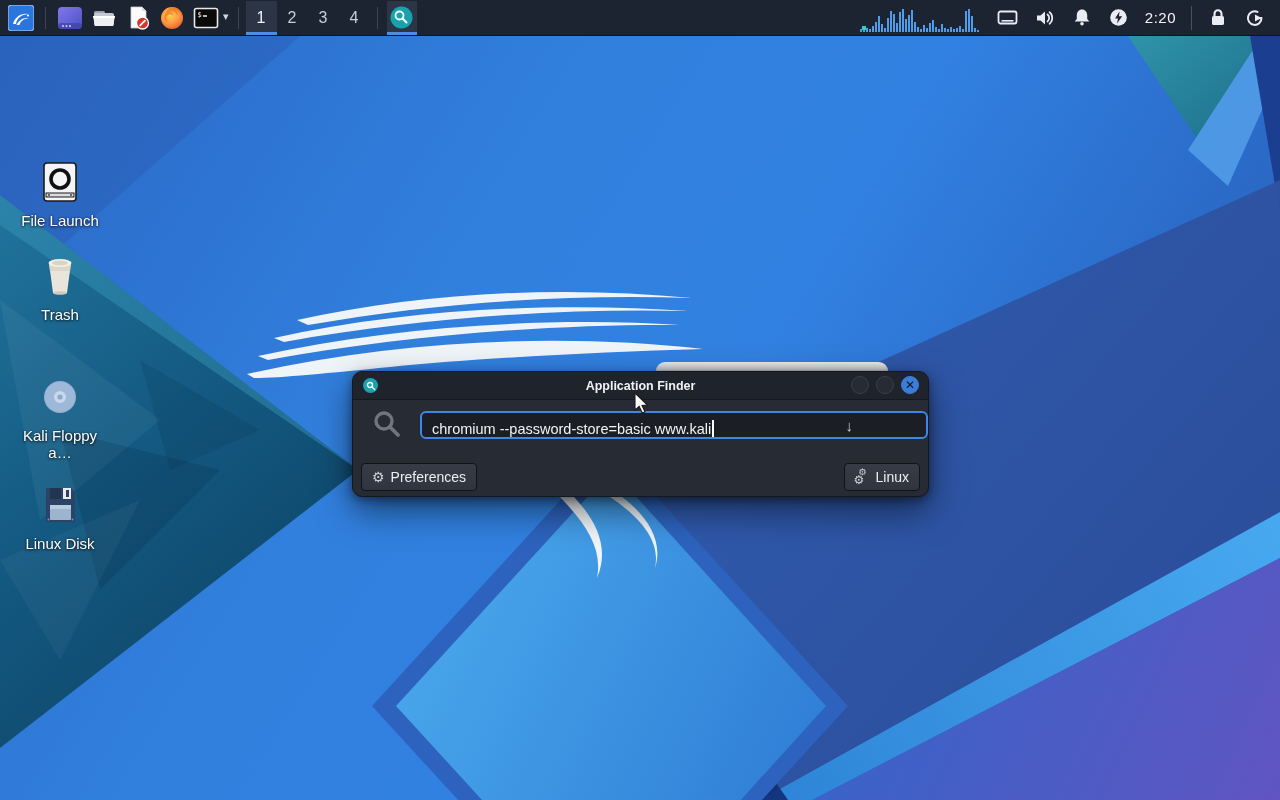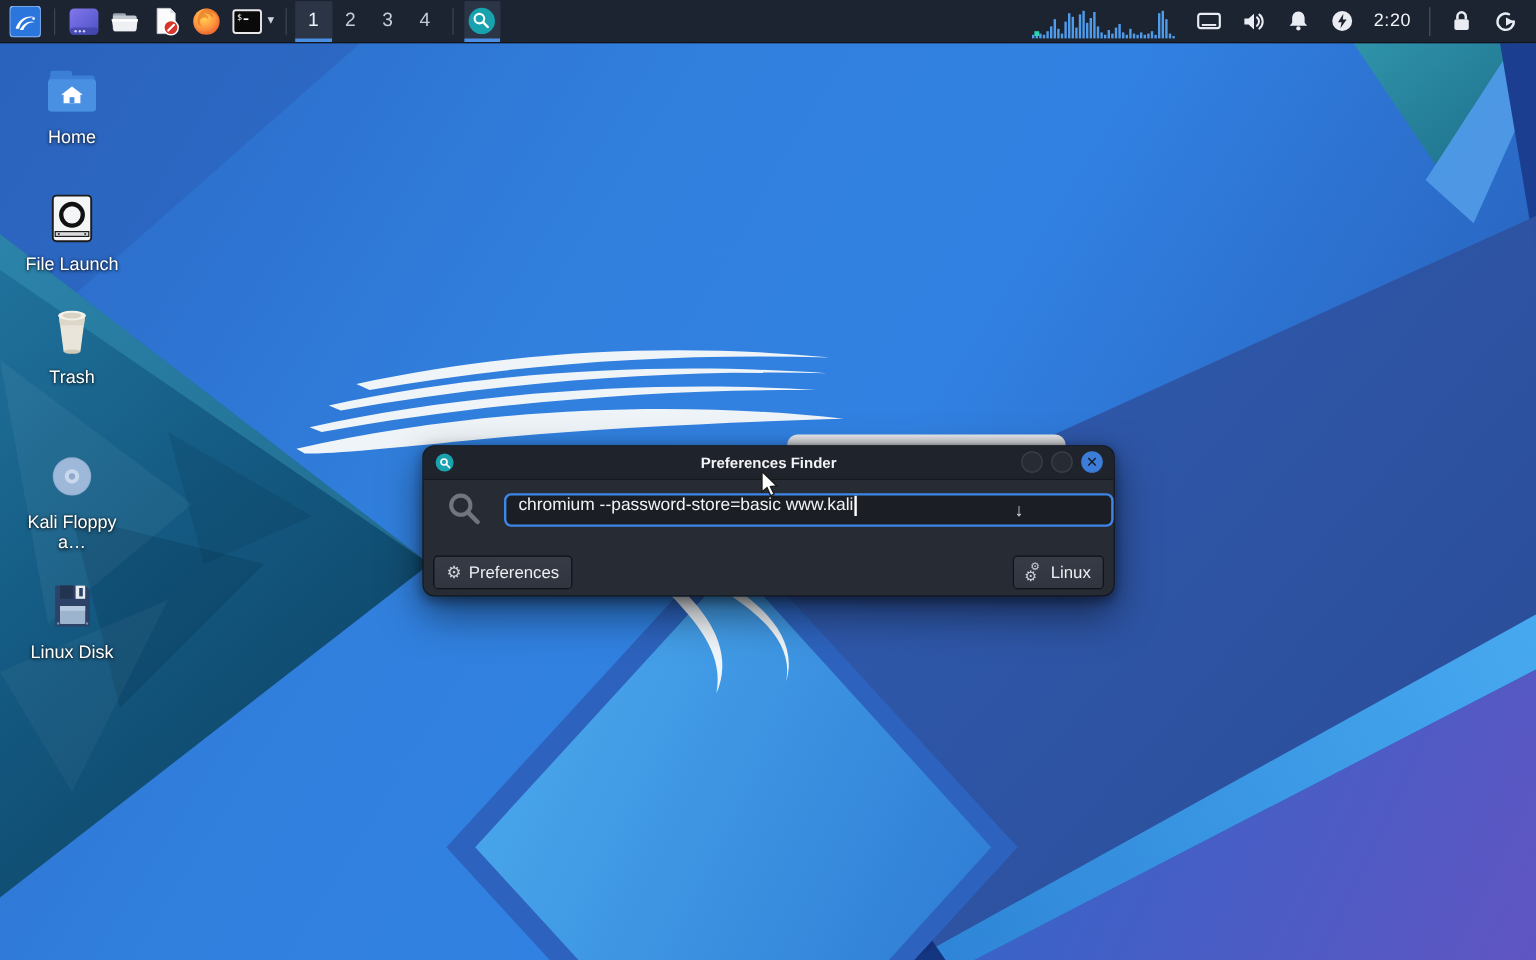--- a/index.html
+++ b/index.html
@@ -54,21 +54,21 @@
   .badge{position:absolute;left:10px;top:6px;width:15px;height:15px;border-radius:50%;
     background:#1aa3ae;display:flex;align-items:center;justify-content:center;}
   .winbtns{position:absolute;right:9px;top:4px;display:flex;gap:7px;}
   .wbtn{width:18px;height:18px;border-radius:50%;background:#262b34;border:1px solid #3a4049;
     box-sizing:border-box;}
   .wbtn.close{background:#3b7dd8;border-color:#3b7dd8;display:flex;align-items:center;justify-content:center;
     color:#14171d;font-size:12px;font-weight:bold;line-height:1;}
   .dlg-body{position:relative;height:97px;}
   .srch-big{position:absolute;left:19px;top:9px;}
   .inputbox{position:absolute;left:67px;top:11px;width:508px;height:28px;box-sizing:border-box;
-    background:#1b1e24;border:2px solid #3f87e6;border-radius:6px;display:flex;align-items:flex-start;
+    background:#1b1e24;border:2px solid #3f87e6;border-radius:6px;display:flex;align-items:flex-end;
     padding:0 26px 0 10px;color:#f2f3f5;font-size:14.5px;white-space:nowrap;overflow:hidden;}
   .caret{display:inline-block;width:1.5px;height:17px;background:#fff;margin-left:1px;}
   .drop-arrow{position:absolute;right:75px;top:17px;color:#cfd3d9;font-size:15px;}
   .btnrow{position:absolute;left:8px;right:8px;top:63px;display:flex;justify-content:space-between;}
   .gbtn{height:26px;display:flex;align-items:center;gap:6px;padding:0 10px;
     background:linear-gradient(180deg,#363b45,#31353f);border:1px solid #101318;border-radius:4px;
     color:#eceef2;font-size:14px;cursor:default;}
   .gear{color:#cfd3da;font-size:14px;line-height:1;}
   .gearsmall{position:relative;width:15px;height:15px;}
   .gearsmall .g1{position:absolute;left:4px;top:-3px;font-size:9px;color:#cfd3da;}
@@ -143,30 +143,20 @@
     <g fill="#f6f8fa" opacity=".97">
       <path d="M297,320 C420,293 558,285 692,298 C560,294 432,303 308,325 Z"></path>
       <path d="M274,338 C408,308 560,302 689,311 C558,308 420,318 284,342 Z"></path>
       <path d="M258,356 C398,325 556,317 680,325 C553,324 405,335 268,360 Z"></path>
       <path d="M247,374 C398,340 562,333 703,349 C598,352 480,358 390,367 C330,373 280,378 254,378 Z"></path>
       <path d="M560,497 C585,523 603,548 597,578 C610,548 596,520 574,497 Z"></path>
       <path d="M610,497 C640,517 661,541 655,568 C664,540 646,515 622,497 Z"></path>
     </g>
   </svg>
 
-  <div class="dicon" style="top:52px">
-    <svg class="ic" width="48" height="48" viewBox="0 0 48 48">
-      <rect x="6" y="7" width="18" height="12" rx="2" fill="#3c7fd6"></rect>
-      <rect x="5" y="11" width="38" height="30" rx="3" fill="#3c7fd6"></rect>
-      <rect x="4" y="14" width="40" height="27" rx="3" fill="#4a90e2"></rect>
-      <path d="M24,20 L33,27 L31,27 L31,34 L17,34 L17,27 L15,27 Z" fill="#fff"></path>
-      <rect x="22" y="29" width="4" height="5" fill="#4a90e2"></rect>
-    </svg>
-    <span class="lbl">Home</span>
-  </div>
 
   <div class="dicon" style="top:158px">
     <svg class="ic" width="48" height="48" viewBox="0 0 48 48">
       <rect x="8" y="5" width="32" height="38" rx="3" fill="#f4f5f6" stroke="#1b1b1b" stroke-width="1.6"></rect>
       <circle cx="24" cy="21" r="9" fill="none" stroke="#111" stroke-width="3.6"></circle>
       <rect x="10" y="35" width="28" height="4" fill="#d9dbde" stroke="#1b1b1b" stroke-width="1"></rect>
       <circle cx="13" cy="37" r=".9" fill="#333"></circle>
         <circle cx="35" cy="37" r=".9" fill="#333"></circle>
     </svg>
     <span class="lbl">File Launch</span>
@@ -210,21 +200,21 @@
   <div class="bgwin"></div>
 
   <div class="dlg">
     <div class="dlg-titlebar">
       <span class="badge">
         <svg width="10" height="10" viewBox="0 0 10 10">
             <circle cx="4" cy="4" r="2.5" fill="none" stroke="#fff" stroke-width="1.4"></circle>
             <line x1="6" y1="6" x2="8.6" y2="8.6" stroke="#fff" stroke-width="1.4" stroke-linecap="round"></line>
           </svg>
       </span>
-      <span class="dlg-title">Preferences Finder</span>
+      <span class="dlg-title">Application Finder</span>
       <span class="winbtns">
         <span class="wbtn"></span>
         <span class="wbtn"></span>
         <span class="wbtn close">✕</span>
       </span>
     </div>
     <div class="dlg-body">
       <svg class="srch-big" width="30" height="30" viewBox="0 0 30 30">
         <circle cx="12" cy="12" r="8" fill="none" stroke="#70757e" stroke-width="3.4"></circle>
         <line x1="18" y1="18" x2="26" y2="26" stroke="#70757e" stroke-width="3.8" stroke-linecap="round"></line>

